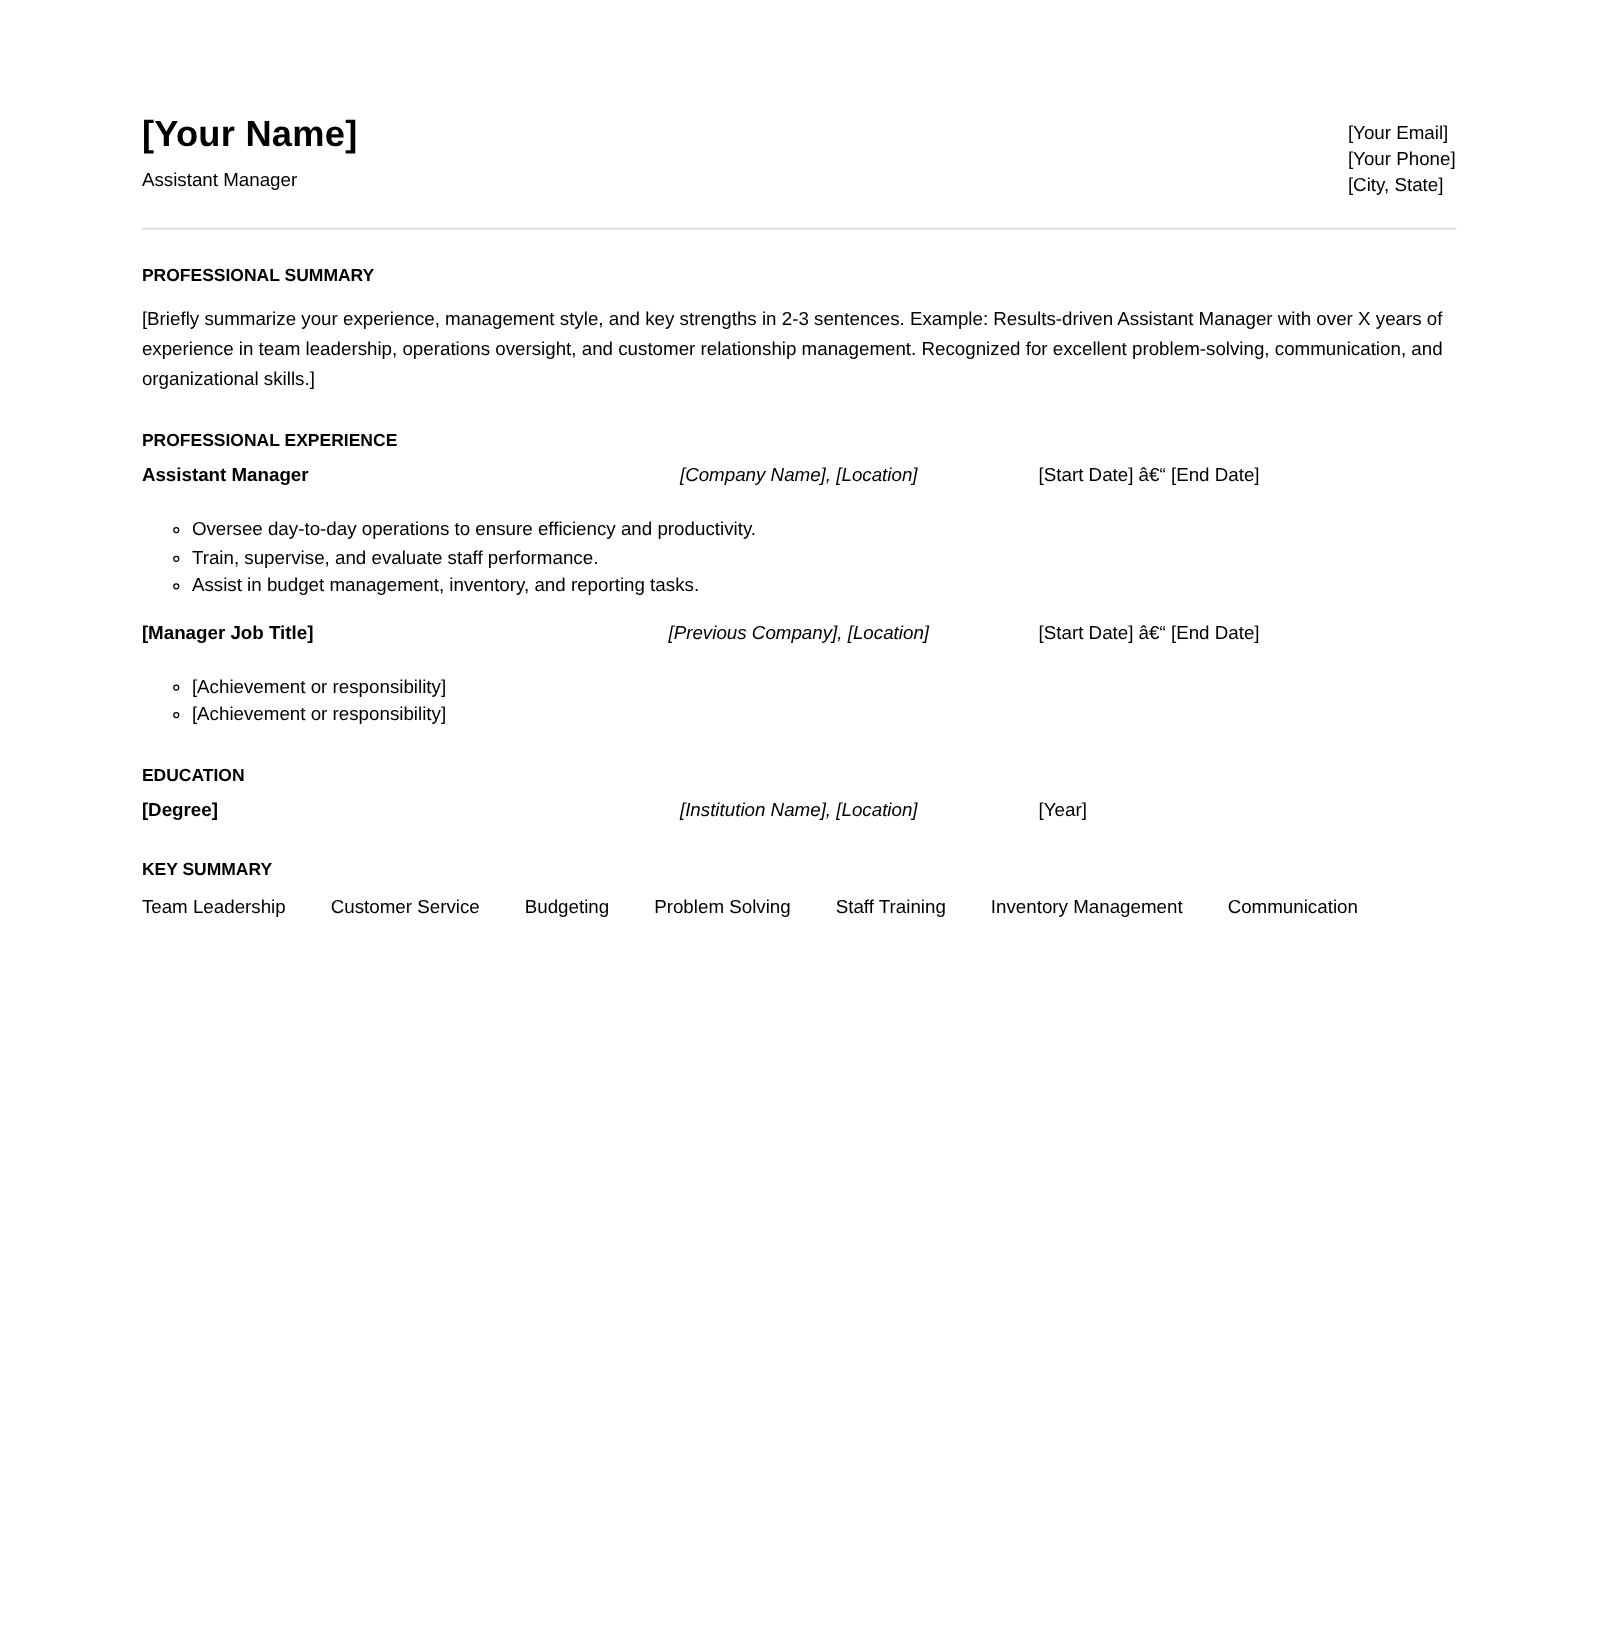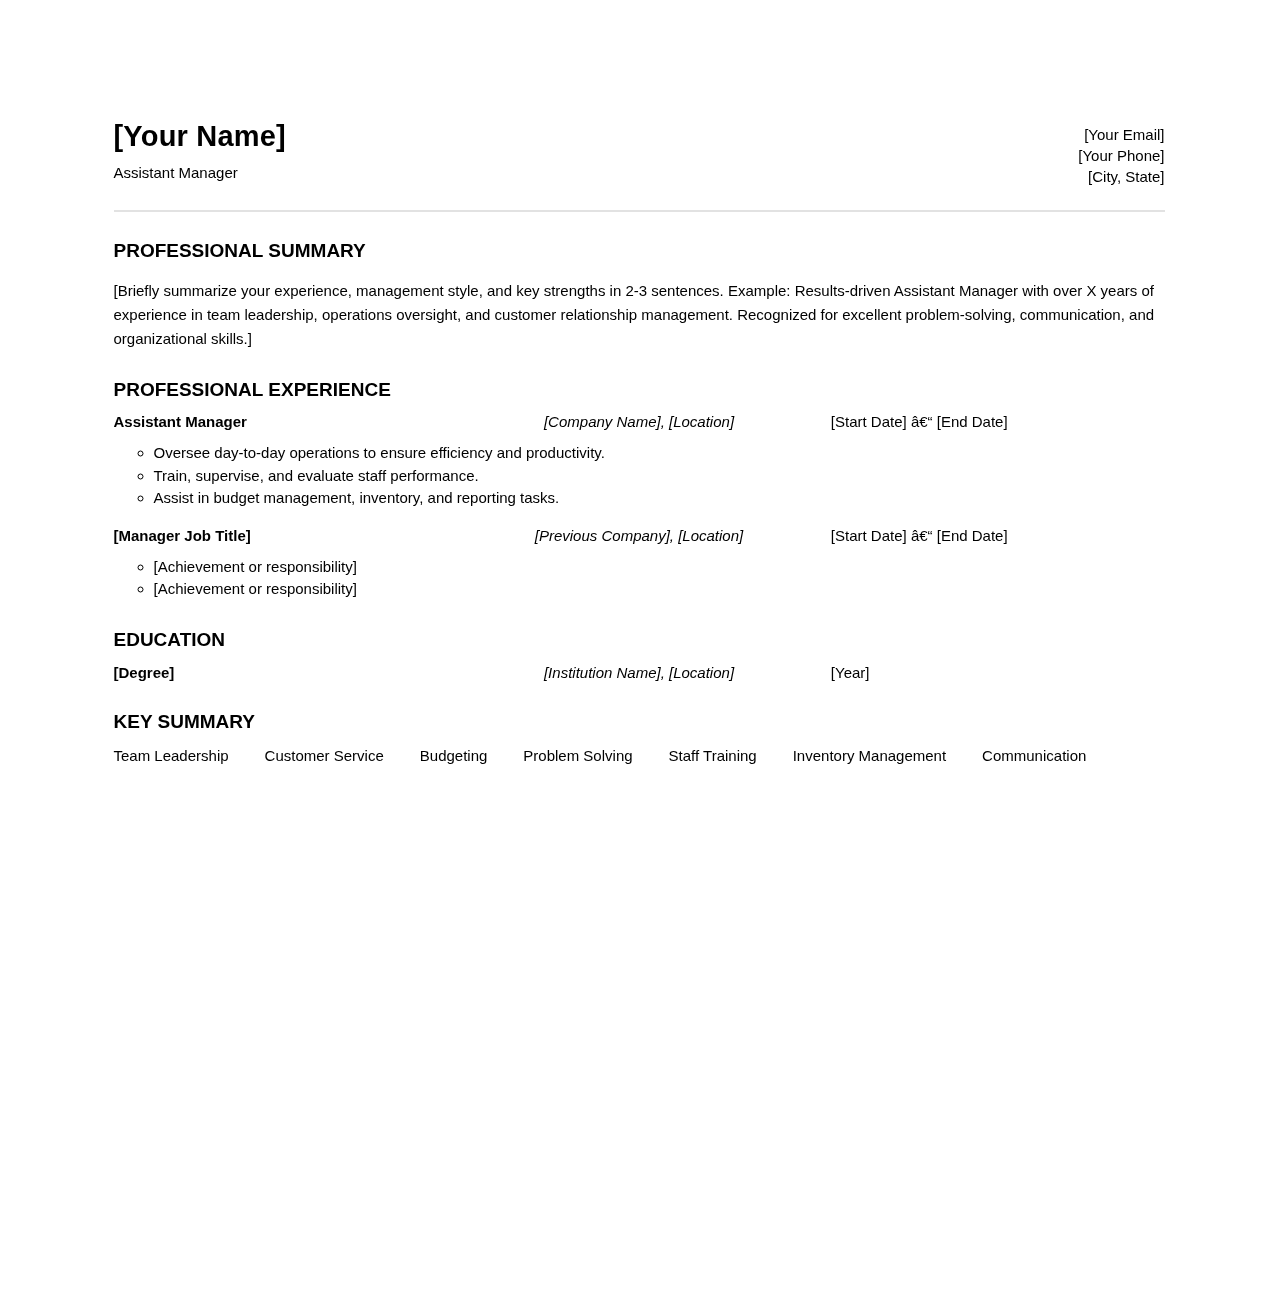--- a/index.html
+++ b/index.html
@@ -8,54 +8,53 @@
     padding: 0;
     background: #ffffff;
     color: #000000;
     font-family: "Liberation Sans", sans-serif;
   }
   body { width: 1278px; min-height: 1300px; }
 
   .page {
     width: 1051px;
     margin: 0 auto;
-    padding-top: 120px;
+    padding-top: 92px;
   }
 
   
   .header { display: flex; justify-content: space-between; }
   .name {
     font-size: 29px;
     font-weight: bold;
     margin: 0;
     line-height: 1.12;
     letter-spacing: 0.2px;
   }
   .header-job-title {
     font-size: 15px;
     margin-top: 11px;
     line-height: 1.3;
   }
   .contact {
-    text-align: right;
     font-size: 15px;
     line-height: 21px;
     padding-top: 4px;
   }
 
   .divider {
     border: none;
     border-top: 2px solid #e2e2e2;
     margin: 23px 0 0 0;
   }
 
   
   .section { margin-top: 27px; }
   .section-heading {
-    font-size: 19px;
+    font-size: 14px;
     font-weight: bold;
     margin: 0;
     line-height: 1.3;
   }
   .summary-text {
     font-size: 15px;
     line-height: 24px;
     margin: 15px 0 0 0;
   }
 
@@ -66,21 +65,21 @@
     display: flex;
     align-items: baseline;
     font-size: 15px;
     line-height: 21px;
   }
   .entry-title  { flex: 1; font-weight: bold; text-align: left; }
   .entry-company{ flex: 1.15; font-style: italic; text-align: center; }
   .entry-dates  { flex: 1; text-align: left; }
 
   .bullet-list {
-    margin: 10px 0 0 0;
+    margin: 22px 0 0 0;
     padding-left: 40px;
     list-style-type: circle;
   }
   .bullet-list li {
     font-size: 15px;
     line-height: 22.5px;
   }
 
   
   .skills-row {

